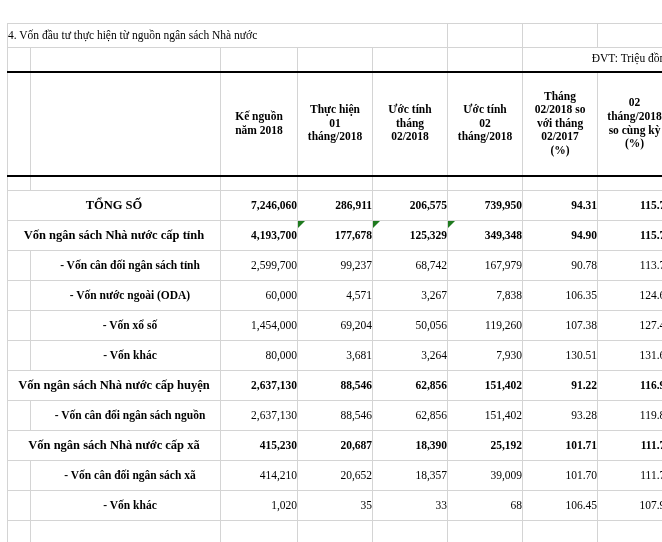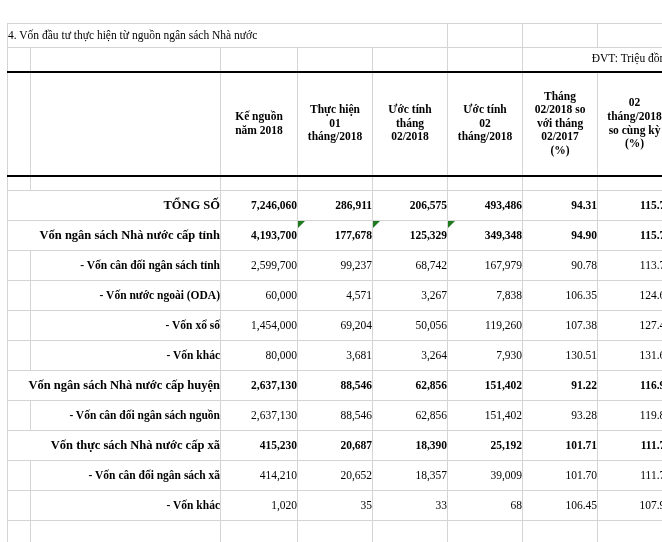--- a/index.html
+++ b/index.html
@@ -88,21 +88,21 @@
   
   tr.hdr-row td { border-bottom: 2px solid #000000; }
 
   
   tr.spacer td { height: 15px; }
 
   
   tr.data td { height: 30px; }
 
   td.lbl {
-    text-align: right;
+    text-align: center;
     padding-left: 3px;
     font-size: 12.5px;
     white-space: nowrap;
     border-right-color: #d4d4d4;
   }
   td.lbl.merged { border-right-color: #d4d4d4; }
 
   td.num {
     text-align: right;
     padding-right: 5px;
@@ -217,21 +217,21 @@
         <td></td>
       </tr>
 
       </tbody>
       <tbody id="rows-host">
         <tr class="data bold">
           <td class="lbl lbl-span merged" colspan="2">TỔNG SỐ</td>
           <td class="num">7,246,060</td>
           <td class="num">286,911</td>
           <td class="num">206,575</td>
-          <td class="num">493,486</td>
+          <td class="num">739,950</td>
           <td class="num">94.31</td>
           <td class="num">115.77</td>
         </tr>
         <tr class="data bold">
           <td class="lbl lbl-span merged" colspan="2">Vốn ngân sách Nhà nước cấp tỉnh</td>
           <td class="num">4,193,700</td>
           <td class="num flag">177,678</td>
           <td class="num flag">125,329</td>
           <td class="num flag">349,348</td>
           <td class="num">94.90</td>
@@ -290,21 +290,21 @@
           <td></td>
           <td class="lbl indent">- Vốn cân đối ngân sách nguồn</td>
           <td class="num">2,637,130</td>
           <td class="num">88,546</td>
           <td class="num">62,856</td>
           <td class="num">151,402</td>
           <td class="num">93.28</td>
           <td class="num">119.82</td>
         </tr>
         <tr class="data bold">
-          <td class="lbl lbl-span merged" colspan="2">Vốn thực sách Nhà nước cấp xã</td>
+          <td class="lbl lbl-span merged" colspan="2">Vốn ngân sách Nhà nước cấp xã</td>
           <td class="num">415,230</td>
           <td class="num">20,687</td>
           <td class="num">18,390</td>
           <td class="num">25,192</td>
           <td class="num">101.71</td>
           <td class="num">111.70</td>
         </tr>
         <tr class="data">
           <td></td>
           <td class="lbl indent">- Vốn cân đối ngân sách xã</td>

